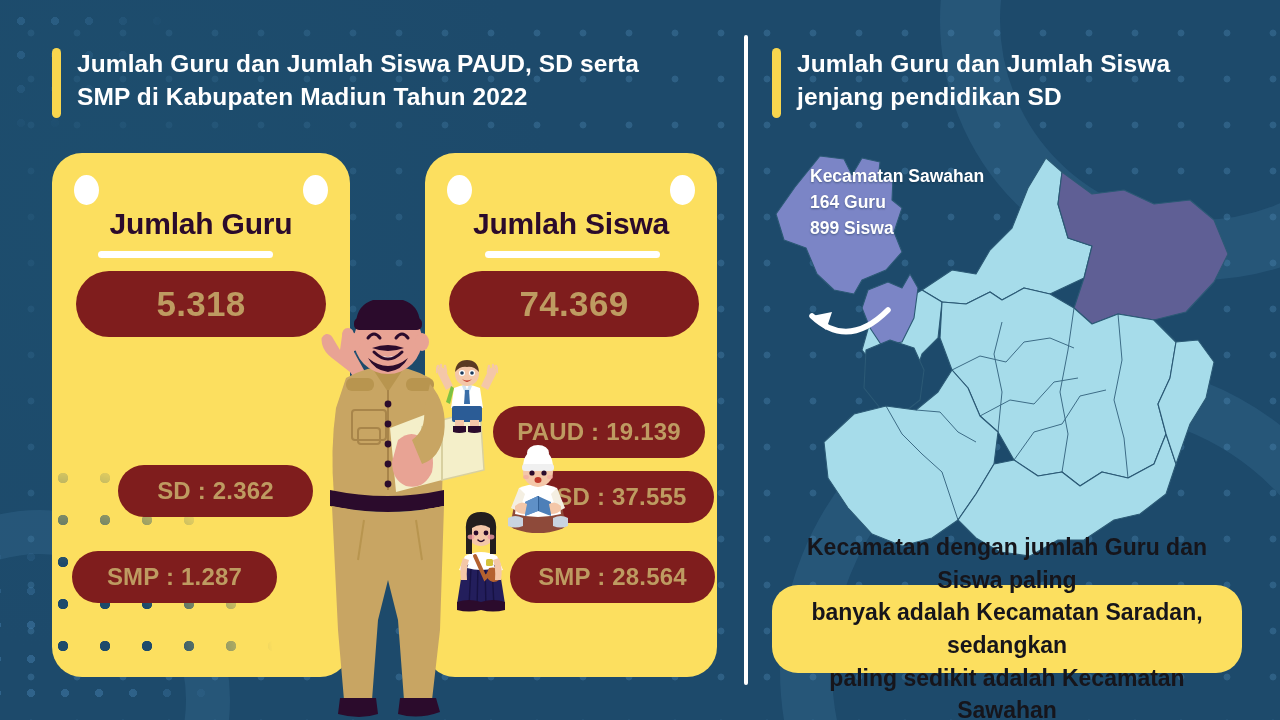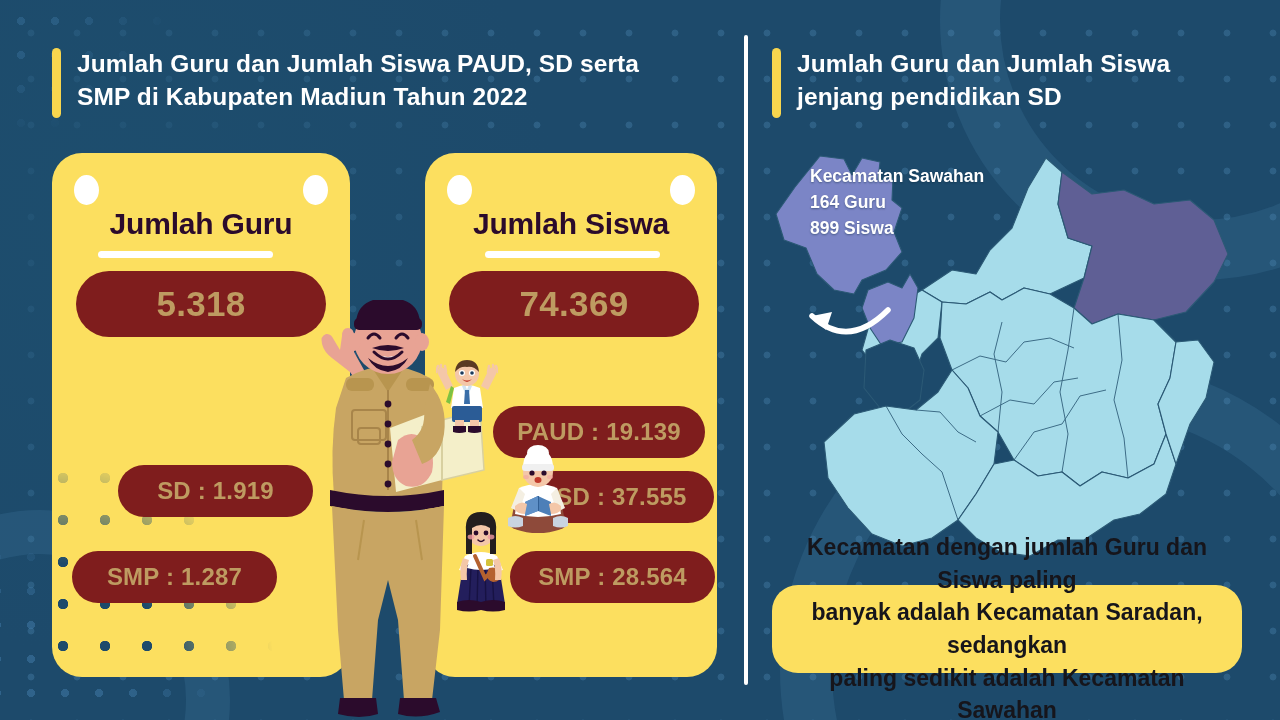--- a/index.html
+++ b/index.html
@@ -122,21 +122,21 @@
 jenjang pendidikan SD</div>
   </div>
 
   <div class="card" style="left:52px; top:153px; width:298px; height:524px;">
     <div class="card-dotpattern"></div>
     <div class="punch l"></div>
     <div class="punch r"></div>
     <div class="card-title" style="top:54px;">Jumlah Guru</div>
     <div class="card-underline" style="left:46px; width:175px; top:98px;"></div>
     <div class="pill big" style="left:24px; top:118px; width:250px; height:66px;">5.318</div>
-    <div class="pill small" style="left:66px; top:312px; width:195px; height:52px;">SD : 1.919</div>
+    <div class="pill small" style="left:66px; top:312px; width:195px; height:52px;">SD : 2.362</div>
     <div class="pill small" style="left:20px; top:398px; width:205px; height:52px;">SMP : 1.287</div>
   </div>
 
   <div class="card" style="left:425px; top:153px; width:292px; height:524px;">
     <div class="punch l"></div>
     <div class="punch r"></div>
     <div class="card-title" style="top:54px;">Jumlah Siswa</div>
     <div class="card-underline" style="left:60px; width:175px; top:98px;"></div>
     <div class="pill big" style="left:24px; top:118px; width:250px; height:66px;">74.369</div>
     <div class="pill small" style="left:68px; top:225px; width:212px; height:52px;margin-top:28px;">PAUD : 19.139</div>

